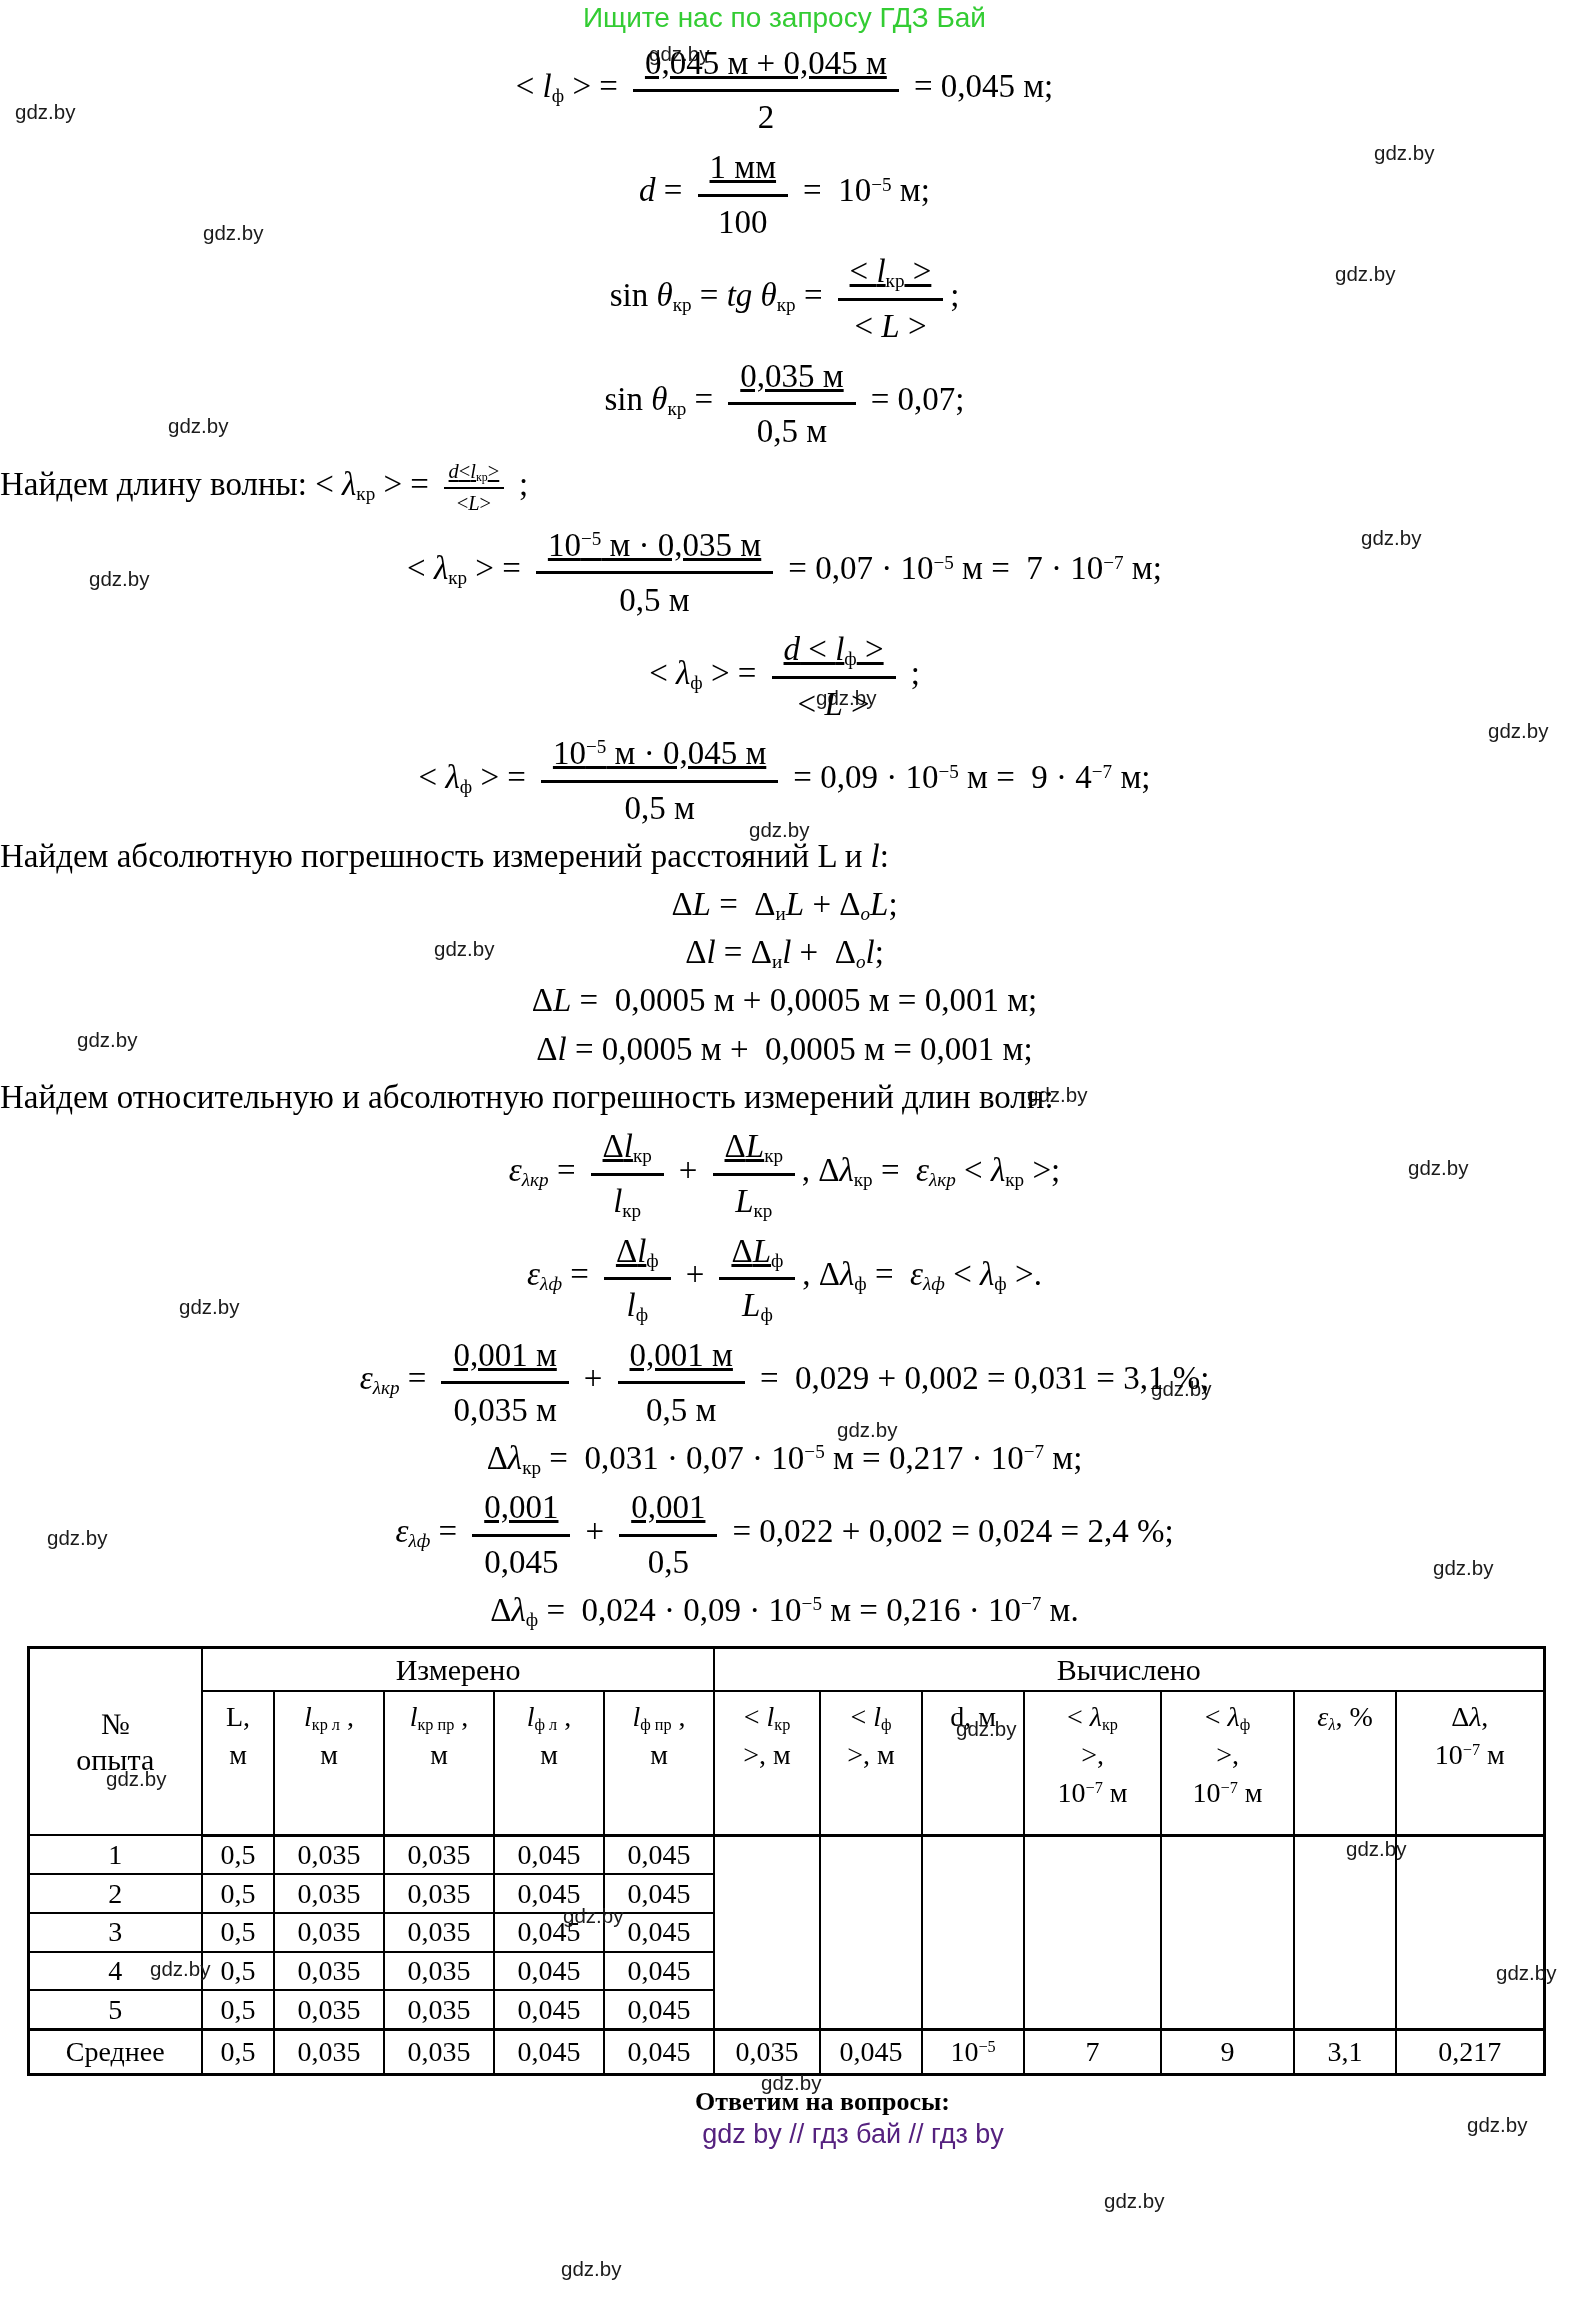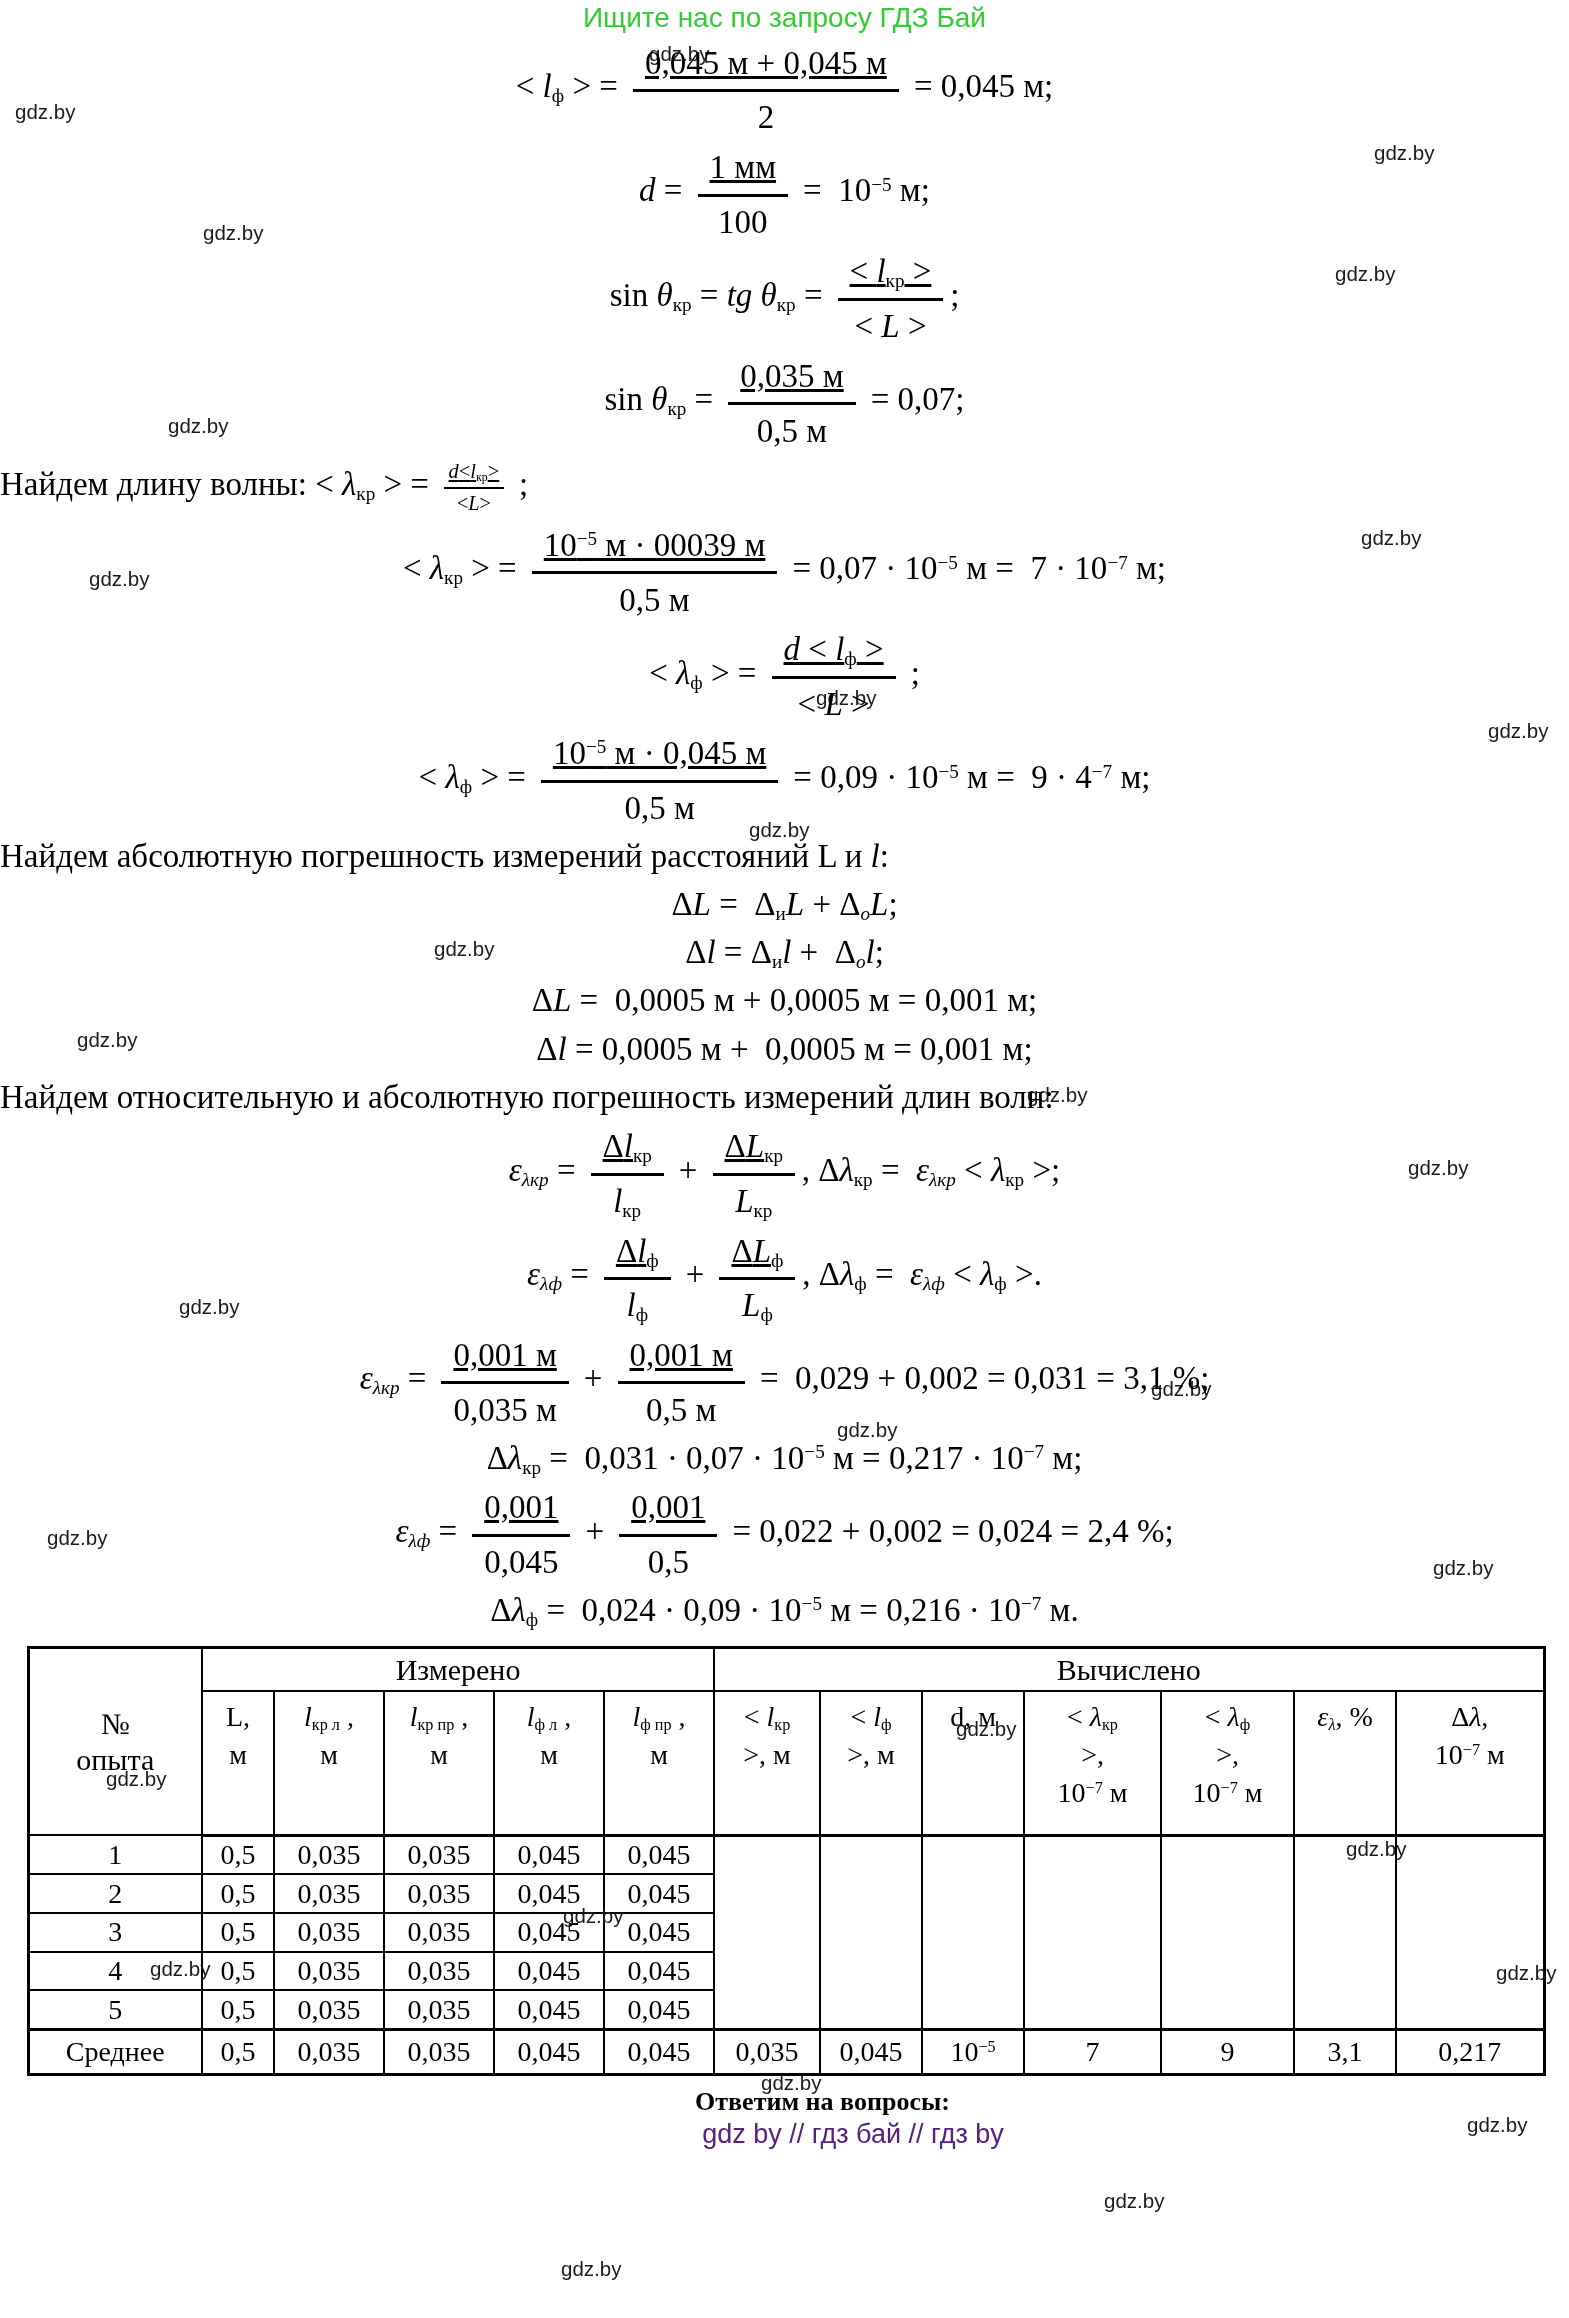--- a/index.html
+++ b/index.html
@@ -81,21 +81,21 @@
     </div>
 
   <div class="promo" style="color: rgb(51, 204, 51);">Ищите нас по запросу ГДЗ Бай</div>
 
   <div class="flines">
       <div class="line ac"><span>&lt; </span><span class="it">l</span><sub>ф</sub><span> &gt; = </span><span class="frac"><span class="num"><span>0,045 м + 0,045 м</span></span><span class="den"><span>2</span></span></span><span> = 0,045 м;</span></div>
       <div class="line ac"><span class="it">d</span><span> = </span><span class="frac"><span class="num"><span>1 мм</span></span><span class="den"><span>100</span></span></span><span> =  10</span><sup>−5</sup><span> м;</span></div>
       <div class="line ac"><span>sin </span><span class="it">θ</span><sub>кр</sub><span> = </span><span class="it">tg θ</span><sub>кр</sub><span> = </span><span class="frac"><span class="num"><span>&lt; </span><span class="it">l</span><sub>кр</sub><span> &gt;</span></span><span class="den"><span>&lt; </span><span class="it">L</span><span> &gt;</span></span></span><span>;</span></div>
       <div class="line ac"><span>sin </span><span class="it">θ</span><sub>кр</sub><span> = </span><span class="frac"><span class="num"><span>0,035 м</span></span><span class="den"><span>0,5 м</span></span></span><span> = 0,07;</span></div>
       <div class="line al"><span>Найдем длину волны: &lt; </span><span class="it">λ</span><sub>кр</sub><span> &gt; = </span><span class="frac sm"><span class="num"><span class="it">d</span><span>&lt;</span><span class="it">l</span><sub>кр</sub><span>&gt;</span></span><span class="den"><span>&lt;</span><span class="it">L</span><span>&gt;</span></span></span><span> ;</span></div>
-      <div class="line ac"><span>&lt; </span><span class="it">λ</span><sub>кр</sub><span> &gt; = </span><span class="frac"><span class="num"><span>10</span><sup>−5</sup><span> м · 00039 м</span></span><span class="den"><span>0,5 м</span></span></span><span> = 0,07 · 10</span><sup>−5</sup><span> м =  7 · 10</span><sup>−7</sup><span> м;</span></div>
+      <div class="line ac"><span>&lt; </span><span class="it">λ</span><sub>кр</sub><span> &gt; = </span><span class="frac"><span class="num"><span>10</span><sup>−5</sup><span> м · 0,035 м</span></span><span class="den"><span>0,5 м</span></span></span><span> = 0,07 · 10</span><sup>−5</sup><span> м =  7 · 10</span><sup>−7</sup><span> м;</span></div>
       <div class="line ac"><span>&lt; </span><span class="it">λ</span><sub>ф</sub><span> &gt; = </span><span class="frac"><span class="num"><span class="it">d</span><span> &lt; </span><span class="it">l</span><sub>ф</sub><span> &gt;</span></span><span class="den"><span>&lt; </span><span class="it">L</span><span> &gt;</span></span></span><span> ;</span></div>
       <div class="line ac"><span>&lt; </span><span class="it">λ</span><sub>ф</sub><span> &gt; = </span><span class="frac"><span class="num"><span>10</span><sup>−5</sup><span> м · 0,045 м</span></span><span class="den"><span>0,5 м</span></span></span><span> = 0,09 · 10</span><sup>−5</sup><span> м =  9 · 4</span><sup>−7</sup><span> м;</span></div>
       <div class="line al"><span>Найдем абсолютную погрешность измерений расстояний L и </span><span class="it">l</span><span>:</span></div>
       <div class="line ac"><span>Δ</span><span class="it">L</span><span> =  Δ</span><sub>и</sub><span class="it">L</span><span> + Δ</span><sub class="it">о</sub><span class="it">L</span><span>;</span></div>
       <div class="line ac"><span>Δ</span><span class="it">l</span><span> = Δ</span><sub>и</sub><span class="it">l</span><span> +  Δ</span><sub class="it">о</sub><span class="it">l</span><span>;</span></div>
       <div class="line ac"><span>Δ</span><span class="it">L</span><span> =  0,0005 м + 0,0005 м = 0,001 м;</span></div>
       <div class="line ac"><span>Δ</span><span class="it">l</span><span> = 0,0005 м +  0,0005 м = 0,001 м;</span></div>
       <div class="line al"><span>Найдем относительную и абсолютную погрешность измерений длин волн:</span></div>
       <div class="line ac"><span class="it">ε</span><sub class="it">λкр</sub><span> = </span><span class="frac"><span class="num"><span>Δ</span><span class="it">l</span><sub>кр</sub></span><span class="den"><span class="it">l</span><sub>кр</sub></span></span><span> + </span><span class="frac"><span class="num"><span>Δ</span><span class="it">L</span><sub>кр</sub></span><span class="den"><span class="it">L</span><sub>кр</sub></span></span><span>, Δ</span><span class="it">λ</span><sub>кр</sub><span> =  </span><span class="it">ε</span><sub class="it">λкр</sub><span> &lt; </span><span class="it">λ</span><sub>кр</sub><span> &gt;;</span></div>
       <div class="line ac"><span class="it">ε</span><sub class="it">λф</sub><span> = </span><span class="frac"><span class="num"><span>Δ</span><span class="it">l</span><sub>ф</sub></span><span class="den"><span class="it">l</span><sub>ф</sub></span></span><span> + </span><span class="frac"><span class="num"><span>Δ</span><span class="it">L</span><sub>ф</sub></span><span class="den"><span class="it">L</span><sub>ф</sub></span></span><span>, Δ</span><span class="it">λ</span><sub>ф</sub><span> =  </span><span class="it">ε</span><sub class="it">λф</sub><span> &lt; </span><span class="it">λ</span><sub>ф</sub><span> &gt;.</span></div>

